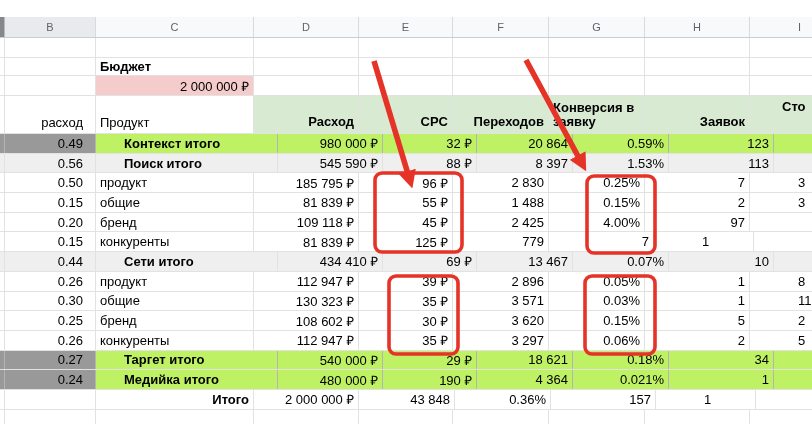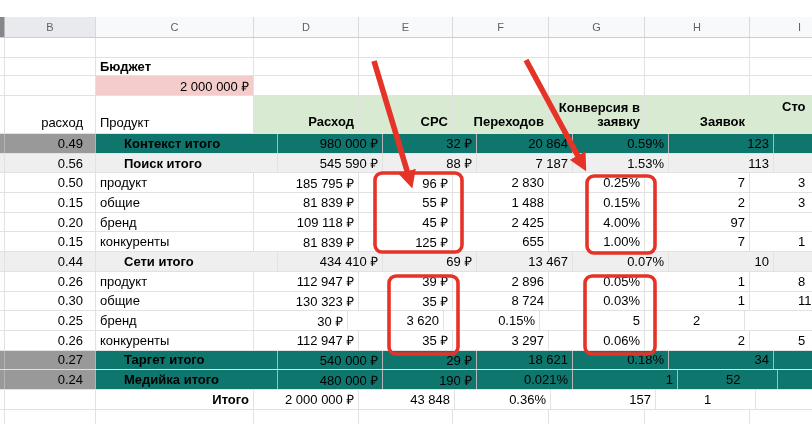--- a/index.html
+++ b/index.html
@@ -27,26 +27,26 @@
   .ch{width:105px;justify-content:flex-end;}
   .ci{width:100px;justify-content:flex-start;padding:0 0 0 48px;overflow:visible;}
   
   .r-empty1{height:20px;}
   .r-budget{height:18px;}
   .r-budget .cc{font-weight:bold;}
   .r-pink{height:20px;}
   .r-pink .cc{background:#f4cccc;justify-content:flex-end;}
   .r-colhead{height:38px;}
   .r-colhead .cell{align-items:flex-end;padding-bottom:3px;}
-  .r-colhead .green{background:#d9ead3;font-weight:bold;justify-content:flex-end;text-align:right;line-height:1.12;}
+  .r-colhead .green{background:#d9ead3;font-weight:bold;justify-content:flex-end;text-align:left;line-height:1.12;}
   .r-colhead .cg{white-space:normal;}
   .r-colhead .ci{align-items:flex-start;padding:4px 0 0 32px;justify-content:flex-start;text-align:left;}
   
   .datarow{height:19.7px;}
-  .r-dark{background:#0f766e;}
+  .r-dark{background:#bef264;}
   .r-dark .cell{border-right-color:#b4b4b4;}
   .r-dark .ca,.r-dark .cb{background:#999999;}
   .r-light{background:#efefef;}
   .lbl-b{font-weight:bold;margin-left:24px;}
   .c-total{justify-content:flex-end;font-weight:bold;}
   
   .overlay{position:absolute;left:0;top:0;width:812px;height:424px;pointer-events:none;z-index:5;}
 </style>
 </head>
 <body>
@@ -126,21 +126,21 @@
         <div class="cell cg">0.59%</div>
         <div class="cell ch">123</div>
         <div class="cell ci"></div>
       </div>
       <div class="row datarow r-light">
         <div class="cell ca"></div>
         <div class="cell cb">0.56</div>
         <div class="cell cc lbl-b">Поиск итого</div>
         <div class="cell cd">545 590 ₽</div>
         <div class="cell ce">88 ₽</div>
-        <div class="cell cf">7 187</div>
+        <div class="cell cf">8 397</div>
         <div class="cell cg">1.53%</div>
         <div class="cell ch">113</div>
         <div class="cell ci"></div>
       </div>
       <div class="row datarow">
         <div class="cell ca"></div>
         <div class="cell cb">0.50</div>
         <div class="cell cc">продукт</div>
         <div class="cell cd">185 795 ₽</div>
         <div class="cell ce">96 ₽</div>
@@ -170,22 +170,21 @@
         <div class="cell cg">4.00%</div>
         <div class="cell ch">97</div>
         <div class="cell ci"></div>
       </div>
       <div class="row datarow">
         <div class="cell ca"></div>
         <div class="cell cb">0.15</div>
         <div class="cell cc">конкуренты</div>
         <div class="cell cd">81 839 ₽</div>
         <div class="cell ce">125 ₽</div>
-        <div class="cell cf">655</div>
-        <div class="cell cg">1.00%</div>
+        <div class="cell cf">779</div>
         <div class="cell ch">7</div>
         <div class="cell ci">1</div>
       </div>
       <div class="row datarow r-light">
         <div class="cell ca"></div>
         <div class="cell cb">0.44</div>
         <div class="cell cc lbl-b">Сети итого</div>
         <div class="cell cd">434 410 ₽</div>
         <div class="cell ce">69 ₽</div>
         <div class="cell cf">13 467</div>
@@ -203,29 +202,30 @@
         <div class="cell cg">0.05%</div>
         <div class="cell ch">1</div>
         <div class="cell ci">8</div>
       </div>
       <div class="row datarow">
         <div class="cell ca"></div>
         <div class="cell cb">0.30</div>
         <div class="cell cc">общие</div>
         <div class="cell cd">130 323 ₽</div>
         <div class="cell ce">35 ₽</div>
-        <div class="cell cf">8 724</div>
+        <div class="cell cf">3 571</div>
         <div class="cell cg">0.03%</div>
         <div class="cell ch">1</div>
         <div class="cell ci">11</div>
       </div>
       <div class="row datarow">
         <div class="cell ca"></div>
         <div class="cell cb">0.25</div>
         <div class="cell cc">бренд</div>
+        <div class="cell cd">108 602 ₽</div>
         <div class="cell ce">30 ₽</div>
         <div class="cell cf">3 620</div>
         <div class="cell cg">0.15%</div>
         <div class="cell ch">5</div>
         <div class="cell ci">2</div>
       </div>
       <div class="row datarow">
         <div class="cell ca"></div>
         <div class="cell cb">0.26</div>
         <div class="cell cc">конкуренты</div>
@@ -246,20 +246,21 @@
         <div class="cell cg">0.18%</div>
         <div class="cell ch">34</div>
         <div class="cell ci"></div>
       </div>
       <div class="row datarow r-dark">
         <div class="cell ca"></div>
         <div class="cell cb">0.24</div>
         <div class="cell cc lbl-b">Медийка итого</div>
         <div class="cell cd">480 000 ₽</div>
         <div class="cell ce">190 ₽</div>
+        <div class="cell cf">4 364</div>
         <div class="cell cg">0.021%</div>
         <div class="cell ch">1</div>
         <div class="cell ci">52</div>
       </div>
       <div class="row datarow">
         <div class="cell ca"></div>
         <div class="cell cb"></div>
         <div class="cell cc c-total">Итого</div>
         <div class="cell cd">2 000 000 ₽</div>
         <div class="cell cf">43 848</div>

